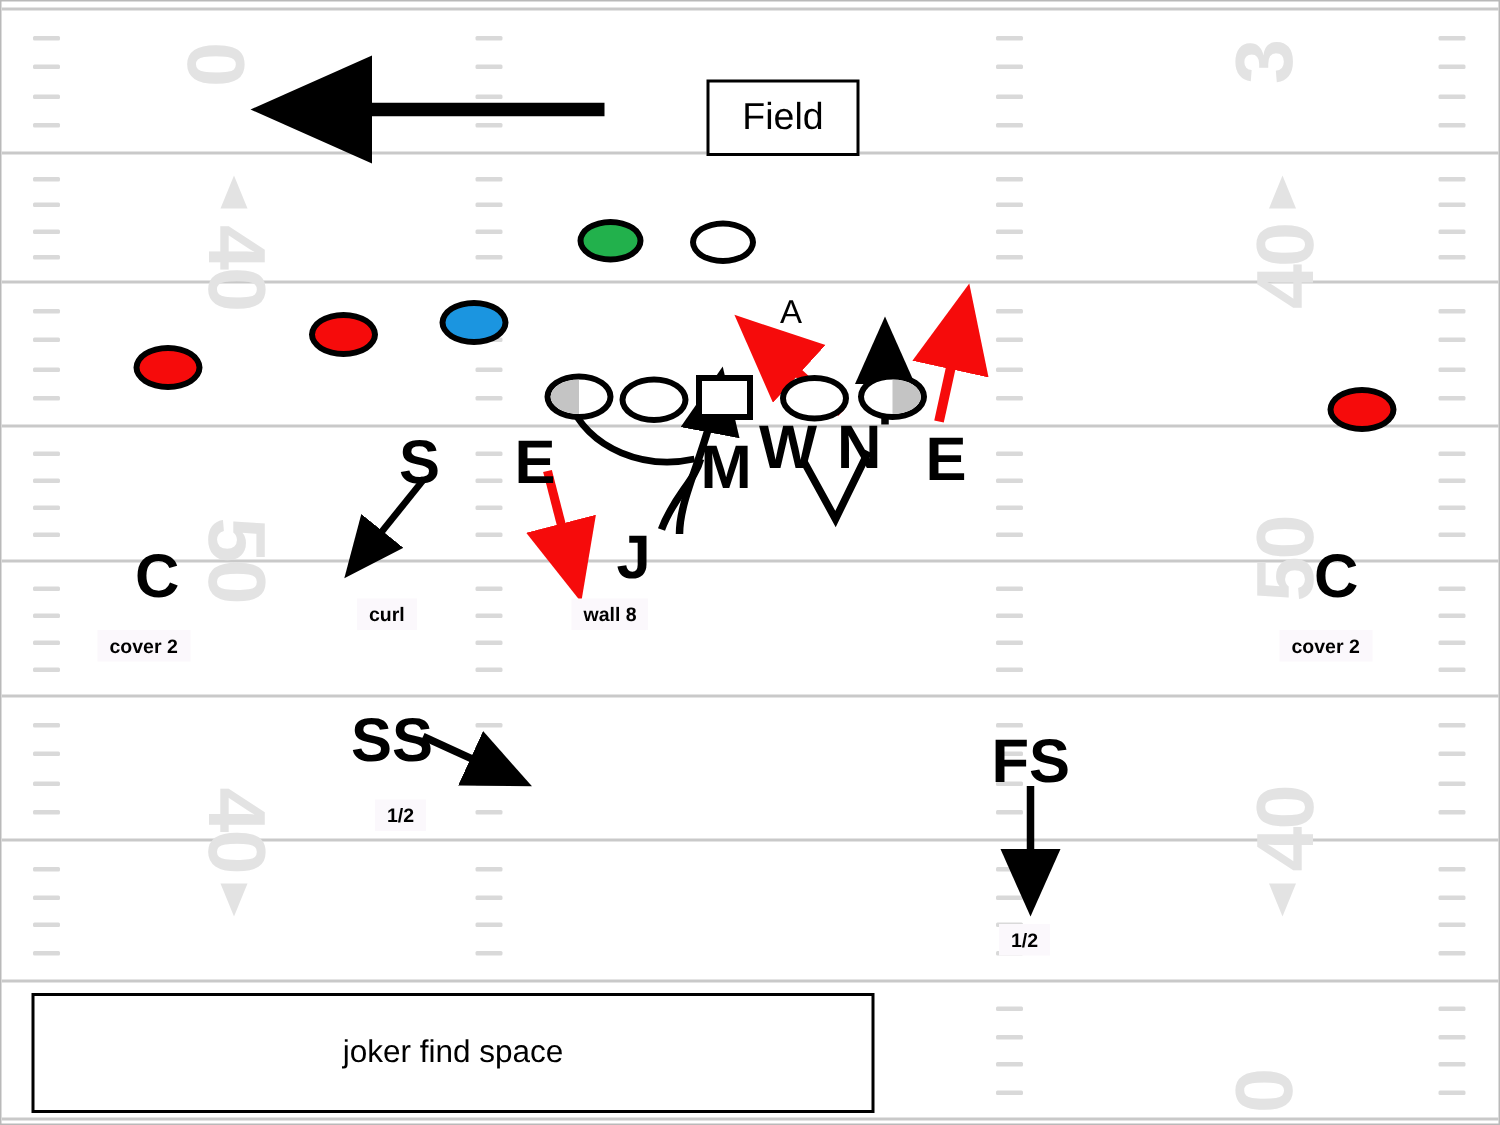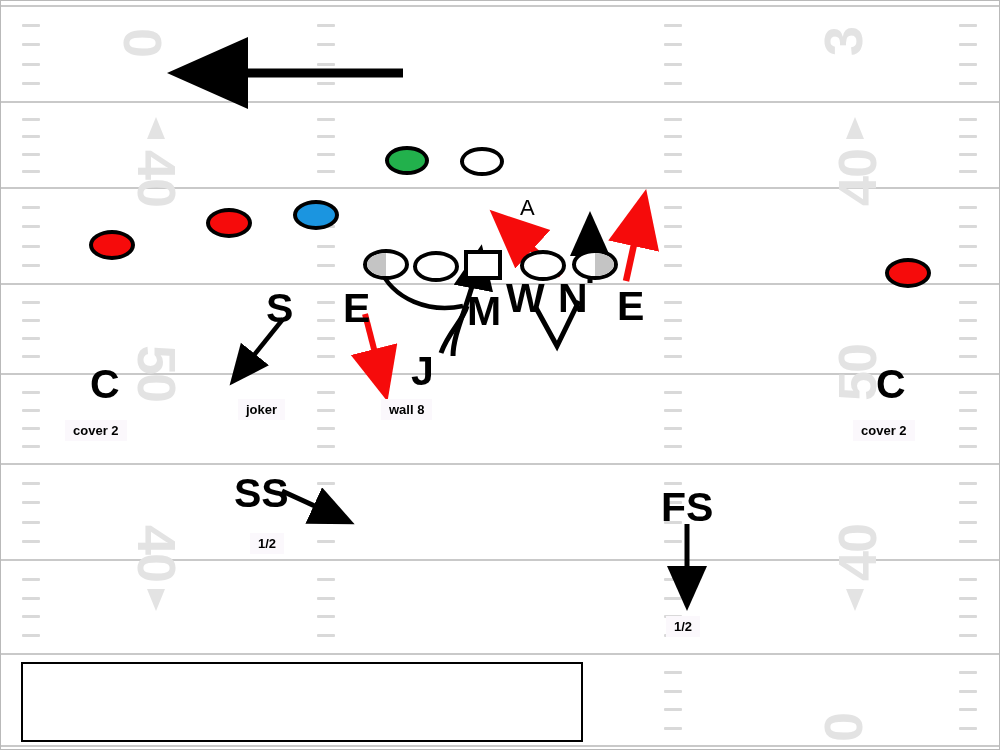--- a/index.html
+++ b/index.html
@@ -353,20 +353,21 @@
 
     <g>
       <line x1="281" y1="490" x2="340" y2="517" stroke="#000" stroke-width="5" marker-end="url(#ah-black)"></line>
     </g>
 
     <g>
       <line x1="686" y1="523" x2="686" y2="595" stroke="#000" stroke-width="5" marker-end="url(#ah-black)"></line>
     </g>
   </svg>
 
+  <div id="field-box">Field</div>
 
   <div class="player ellipse" style="left:384px;top:145px;width:44px;height:29px;background:#22b14c;"></div>
   <div class="player ellipse" style="left:459px;top:146px;width:44px;height:29px;background:#ffffff;"></div>
 
   <div class="player ellipse halfgray gray-left" style="left:362px;top:248px;width:46px;height:31px;background:#fff;overflow:hidden;"></div>
   <div class="player ellipse" style="left:412px;top:250px;width:46px;height:31px;background:#fff;"></div>
   <div class="player box-player" style="left:463px;top:249px;"></div>
   <div class="player ellipse" style="left:519px;top:249px;width:46px;height:31px;background:#fff;"></div>
   <div class="player ellipse halfgray gray-right" style="left:571px;top:248px;width:46px;height:31px;background:#fff;overflow:hidden;"></div>
 
@@ -383,22 +384,23 @@
   <div class="lbl lbl-big" style="left:466px;top:290px;">M</div>
   <div class="lbl lbl-big" style="left:410px;top:350px;">J</div>
   <div class="lbl lbl-big" style="left:505px;top:277px;">W</div>
   <div class="lbl lbl-big" style="left:557px;top:277px;">N</div>
   <div class="lbl lbl-big" style="left:616px;top:285px;">E</div>
   <div class="lbl lbl-big" style="left:875px;top:363px;">C</div>
   <div class="lbl lbl-big" style="left:233px;top:472px;">SS</div>
   <div class="lbl lbl-big" style="left:660px;top:486px;">FS</div>
 
   <div class="zone" style="left:64px;top:419px;">cover 2</div>
-  <div class="zone" style="left:237px;top:398px;">joker</div>
+  <div class="zone" style="left:237px;top:398px;">curl</div>
   <div class="zone" style="left:380px;top:398px;">wall 8</div>
   <div class="zone" style="left:249px;top:532px;">1/2</div>
   <div class="zone" style="left:665px;top:615px;">1/2</div>
   <div class="zone" style="left:852px;top:419px;">cover 2</div>
 
   <div id="note-box">
+    <div>joker find space</div>
   </div>
 
 </div>
 
 </body></html>

